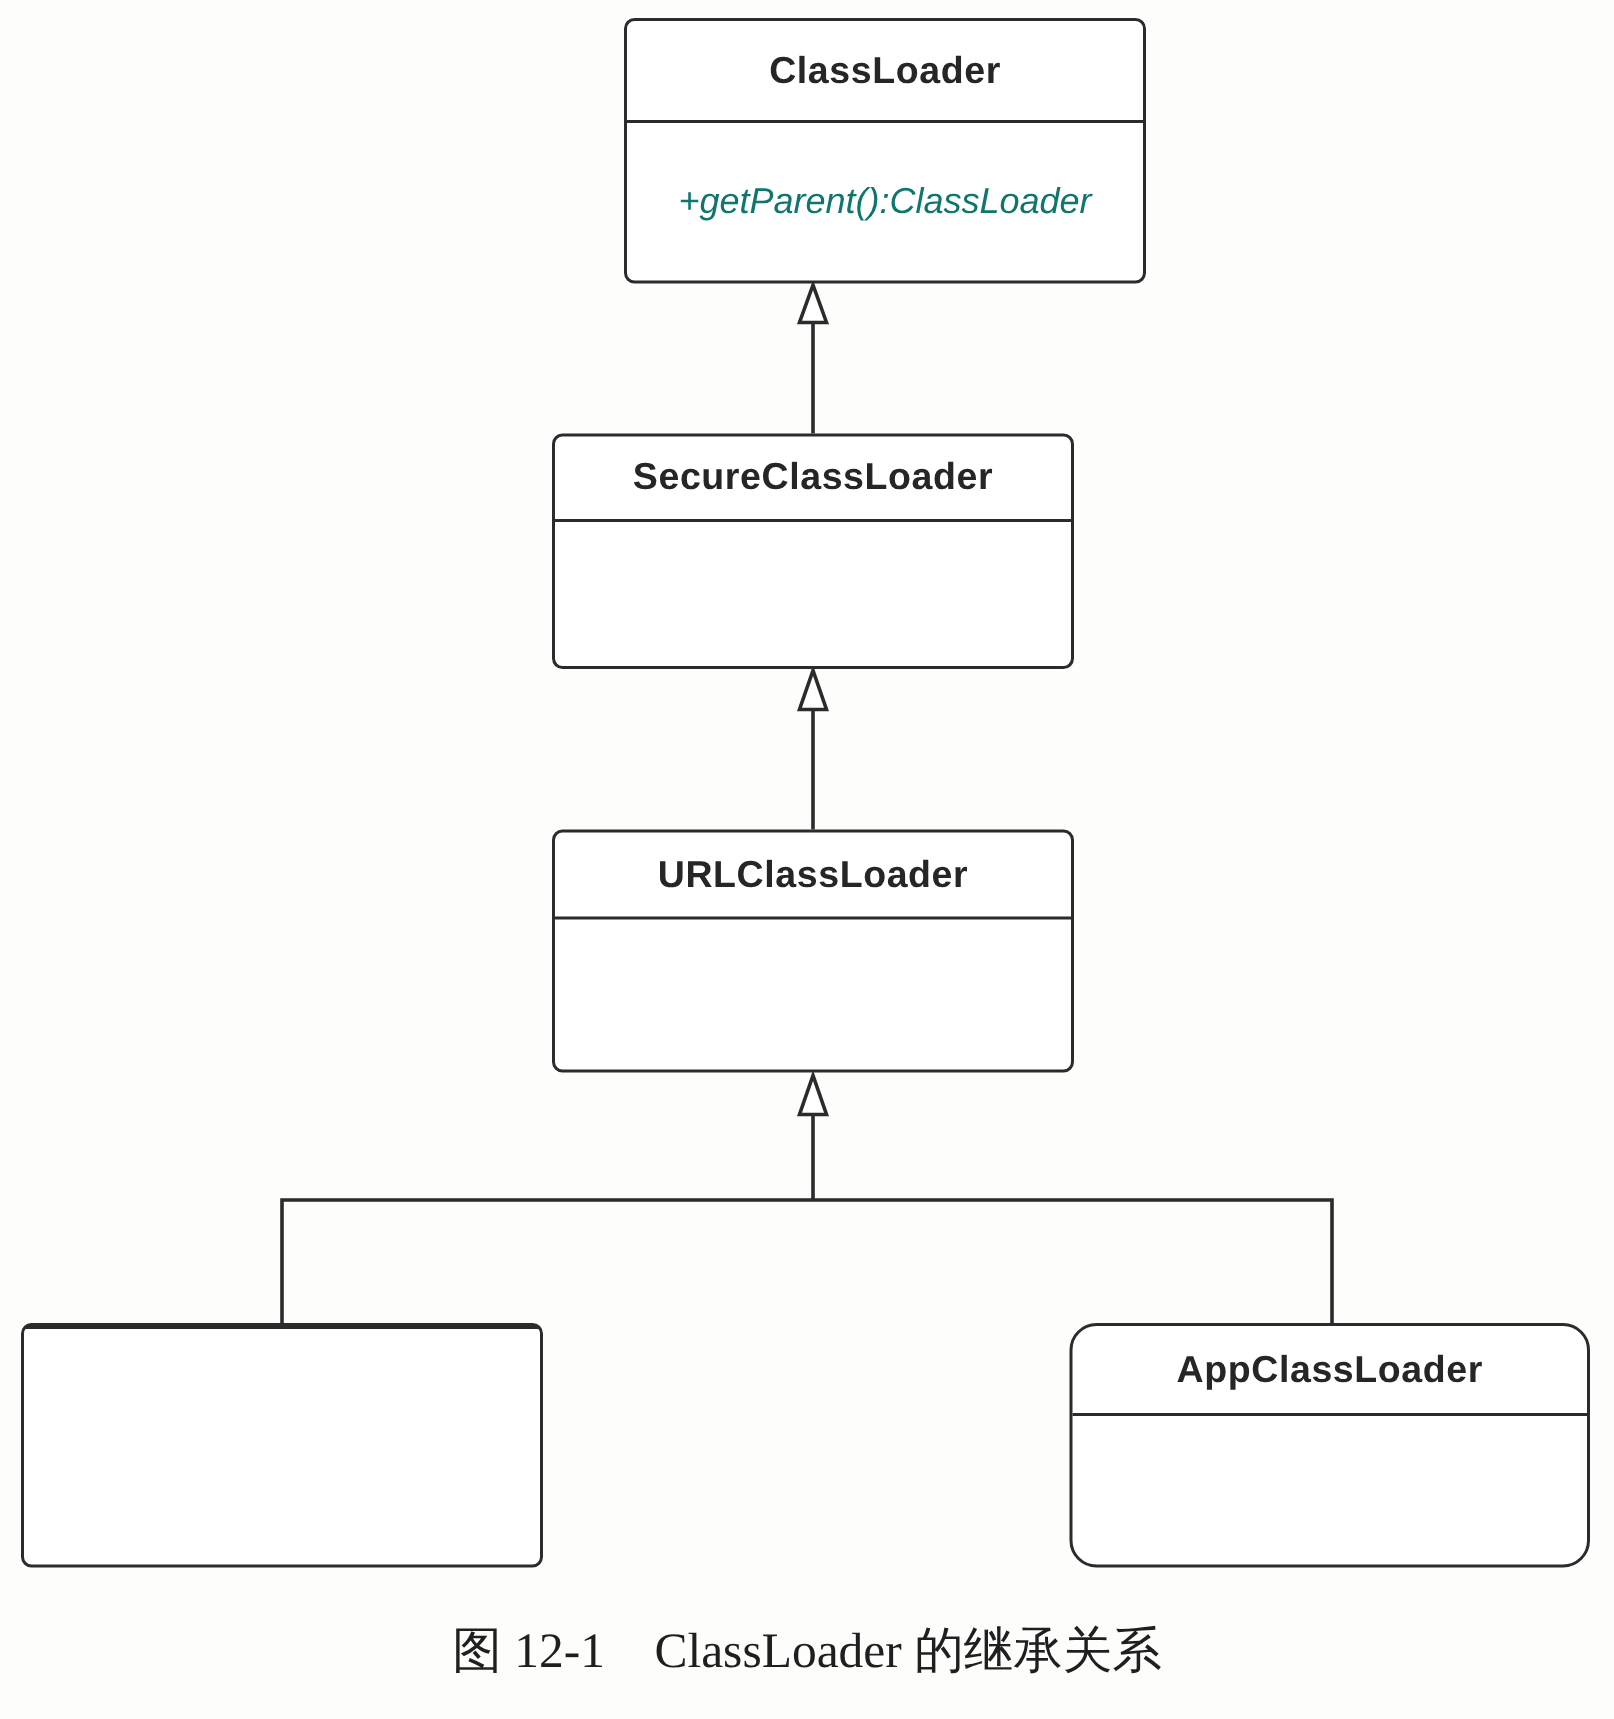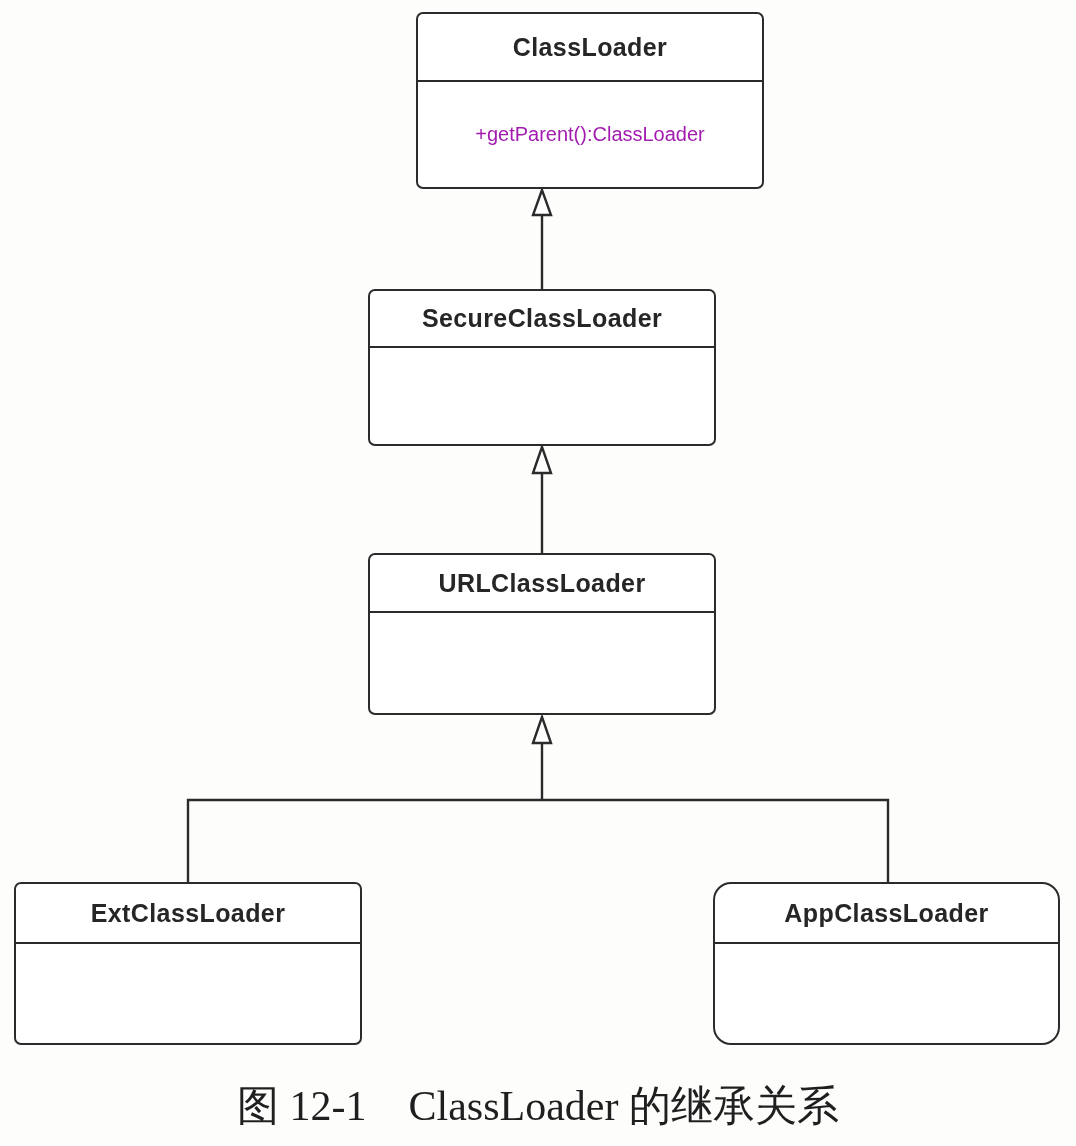--- a/index.html
+++ b/index.html
@@ -44,24 +44,25 @@
   }
   .uml-body {
     box-sizing: border-box;
     flex: 1 1 auto;
     display: flex;
     align-items: center;
     justify-content: center;
     padding: 0 10px;
   }
   .uml-member {
-    font-size: 20px;
-    color: #a21caf;
+    font-size: 24px;
+    color: #0f766e;
     letter-spacing: 0px;
     white-space: nowrap;
+    font-style: italic;
   }
 
   
   #edges {
     position: absolute;
     left: 0;
     top: 0;
     width: 1076px;
     height: 1146px;
     pointer-events: none;
@@ -79,21 +80,21 @@
   }
 
   
   .caption {
     position: absolute;
     left: 0;
     top: 1078px;
     width: 1076px;
     text-align: center;
     font-family: "Liberation Serif", serif;
-    font-size: 42px;
+    font-size: 33px;
     color: #1f1f1f;
     white-space: pre;
   }
 </style>
 </head>
 <body>
 
 <div id="page">
 
   <svg id="edges" viewBox="0 0 1076 1146" width="1076" height="1146">
@@ -136,21 +137,20 @@
 
   <div class="uml-box" style="left:368px; top:553px; width:348px; height:162px;">
     <div class="uml-title" style="height:56px;">URLClassLoader</div>
     <div class="uml-sep"></div>
     <div class="uml-body empty">
       
     </div>
   </div>
 
   <div class="uml-box" style="left:14px; top:882px; width:348px; height:163px;">
-    <div class="uml-title" style="height:58px;">ExtClassLoader</div>
     <div class="uml-sep"></div>
     <div class="uml-body empty">
       
     </div>
   </div>
 
   <div class="uml-box" style="left:713px; top:882px; width:347px; height:163px;border-radius:18px;">
     <div class="uml-title" style="height:58px;">AppClassLoader</div>
     <div class="uml-sep"></div>
     <div class="uml-body empty">

